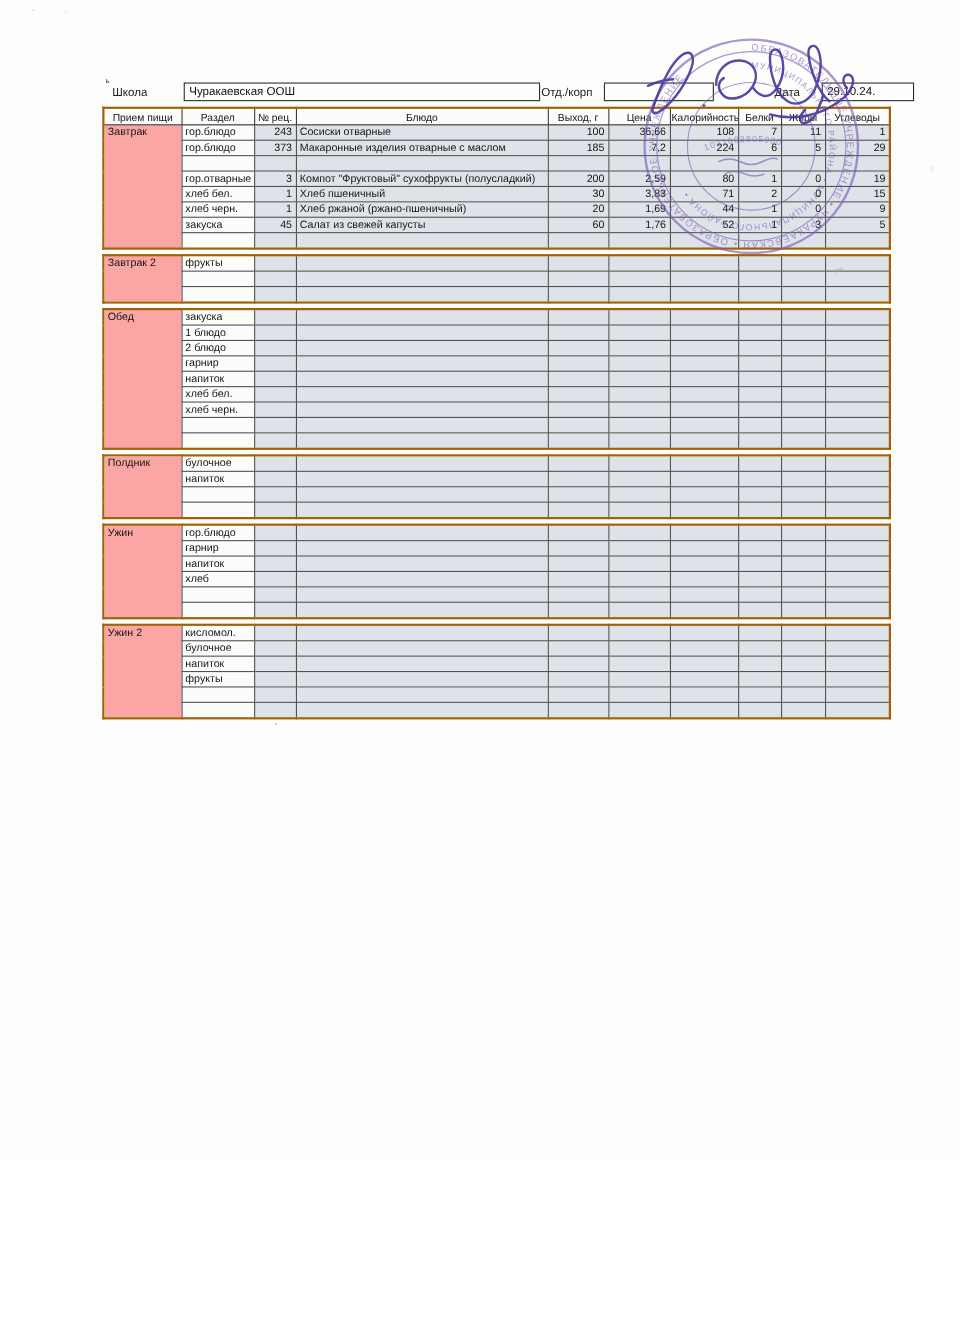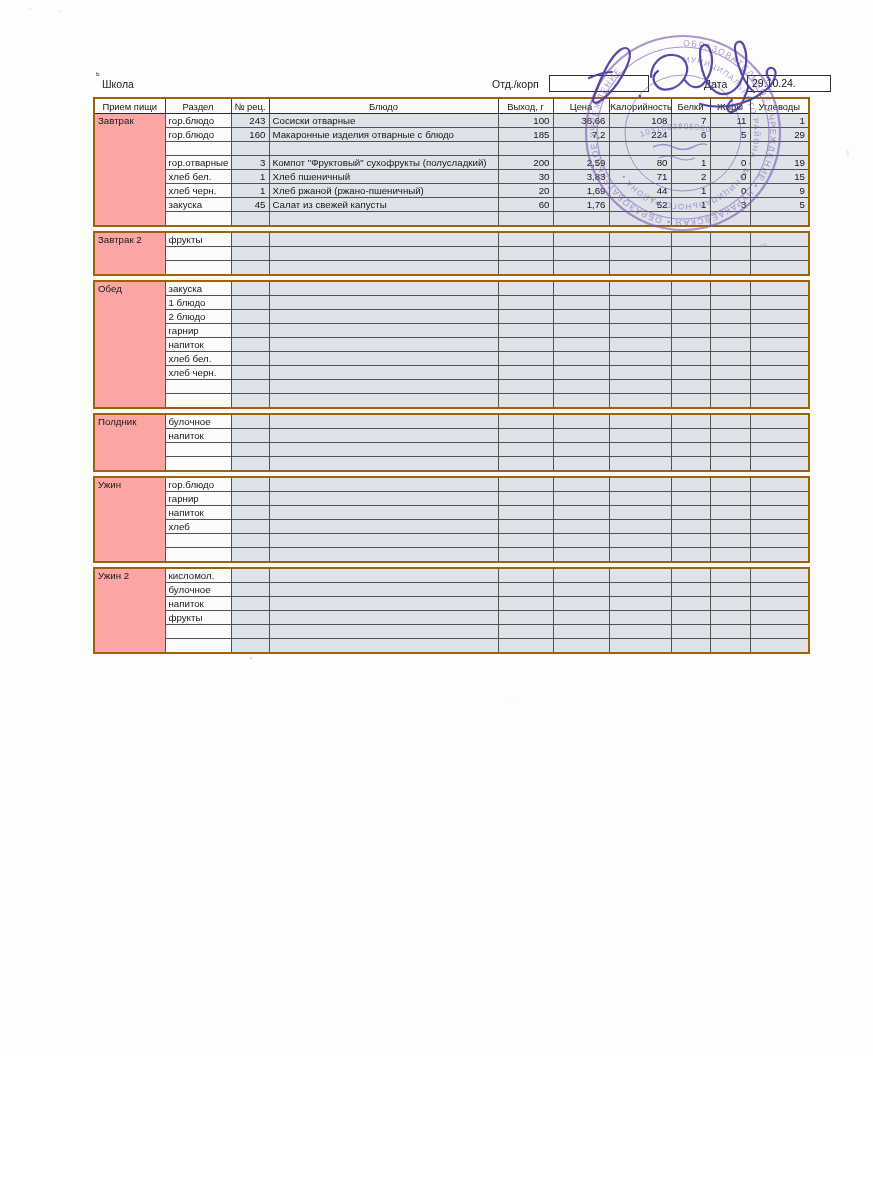--- a/index.html
+++ b/index.html
@@ -41,20 +41,21 @@
   
   .speck{position:absolute;background:#9a9a9a;border-radius:50%;}
 </style>
 </head>
 <body>
 
 <div class="page">
 
   <span class="fmark" style="left:96px;top:70px;">ь</span>
   <span class="flabel" style="left:102px;top:76px;">Школа</span>
+  <div class="fbox" style="left:167px;top:75px;width:318px;">Чуракаевская ООШ</div>
   <span class="flabel" style="left:492px;top:76px;">Отд./корп</span>
   <div class="fbox" style="left:549px;top:75px;width:94px;"></div>
   <span class="flabel" style="left:704px;top:76px;">Дата</span>
   <div class="fbox" style="left:747px;top:75px;width:78px;">29.10.24.</div>
 
   <div class="table-root">
       <table class="menu-grid">
         <colgroup>
           <col style="width: 71px;">
           <col style="width: 66px;">
@@ -89,22 +90,22 @@
             <td class="shade left">Сосиски отварные</td>
             <td class="shade right">100</td>
             <td class="shade right">36,66</td>
             <td class="shade right">108</td>
             <td class="shade right">7</td>
             <td class="shade right">11</td>
             <td class="shade right">1</td>
           </tr>
           <tr>
             <td class="left">гор.блюдо</td>
-            <td class="shade right">160</td>
-            <td class="shade left">Макаронные изделия отварные с блюдо</td>
+            <td class="shade right">373</td>
+            <td class="shade left">Макаронные изделия отварные с маслом</td>
             <td class="shade right">185</td>
             <td class="shade right">7,2</td>
             <td class="shade right">224</td>
             <td class="shade right">6</td>
             <td class="shade right">5</td>
             <td class="shade right">29</td>
           </tr>
           <tr>
             <td class="left"></td>
             <td class="shade right"></td>

